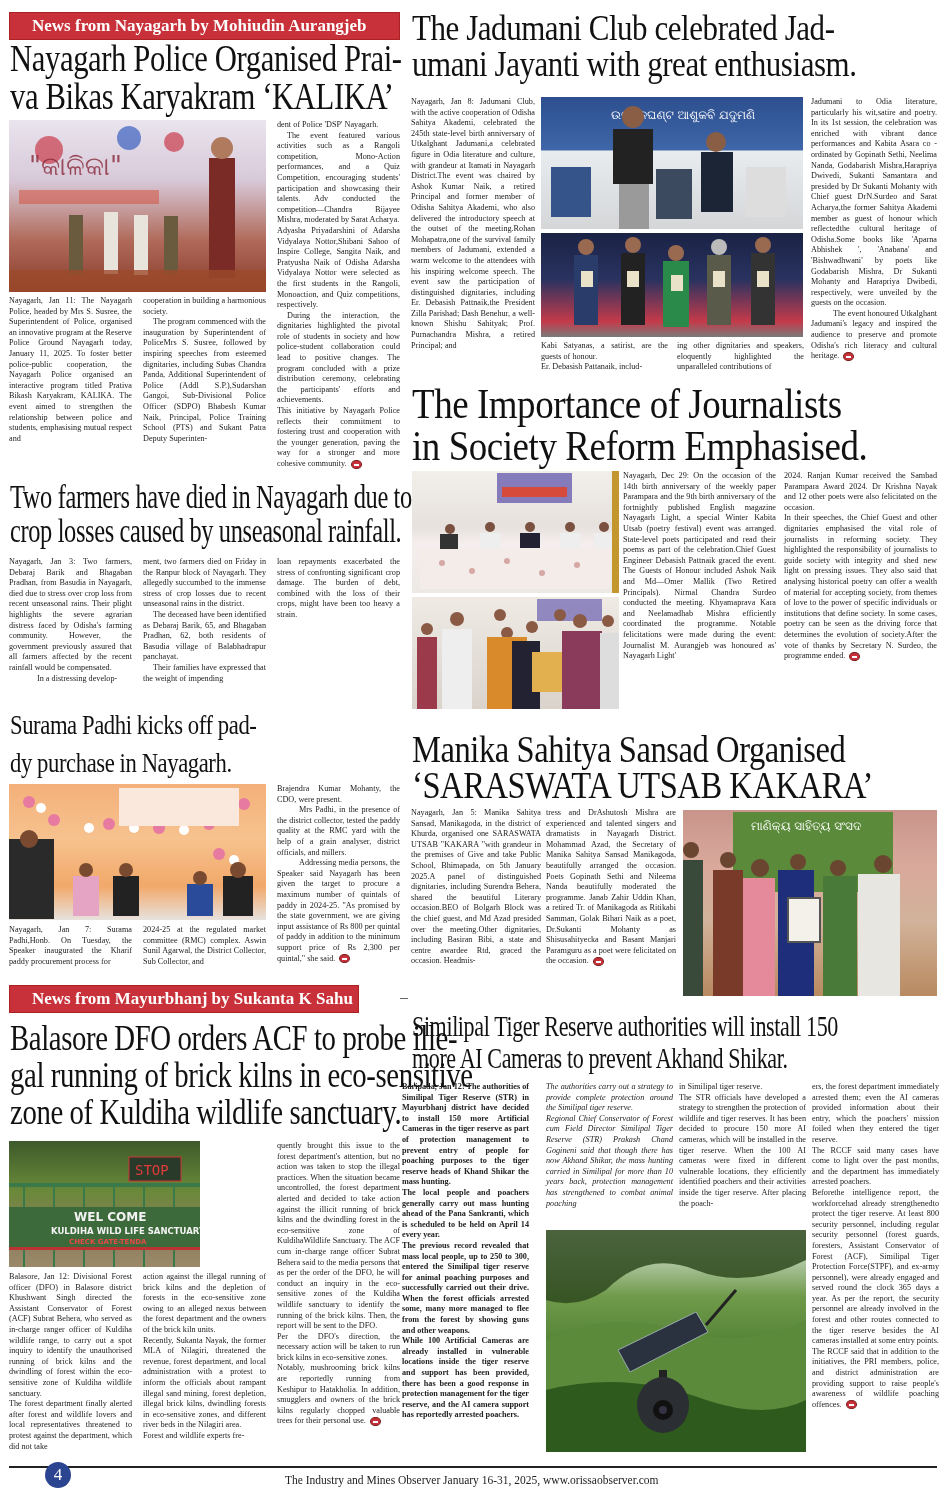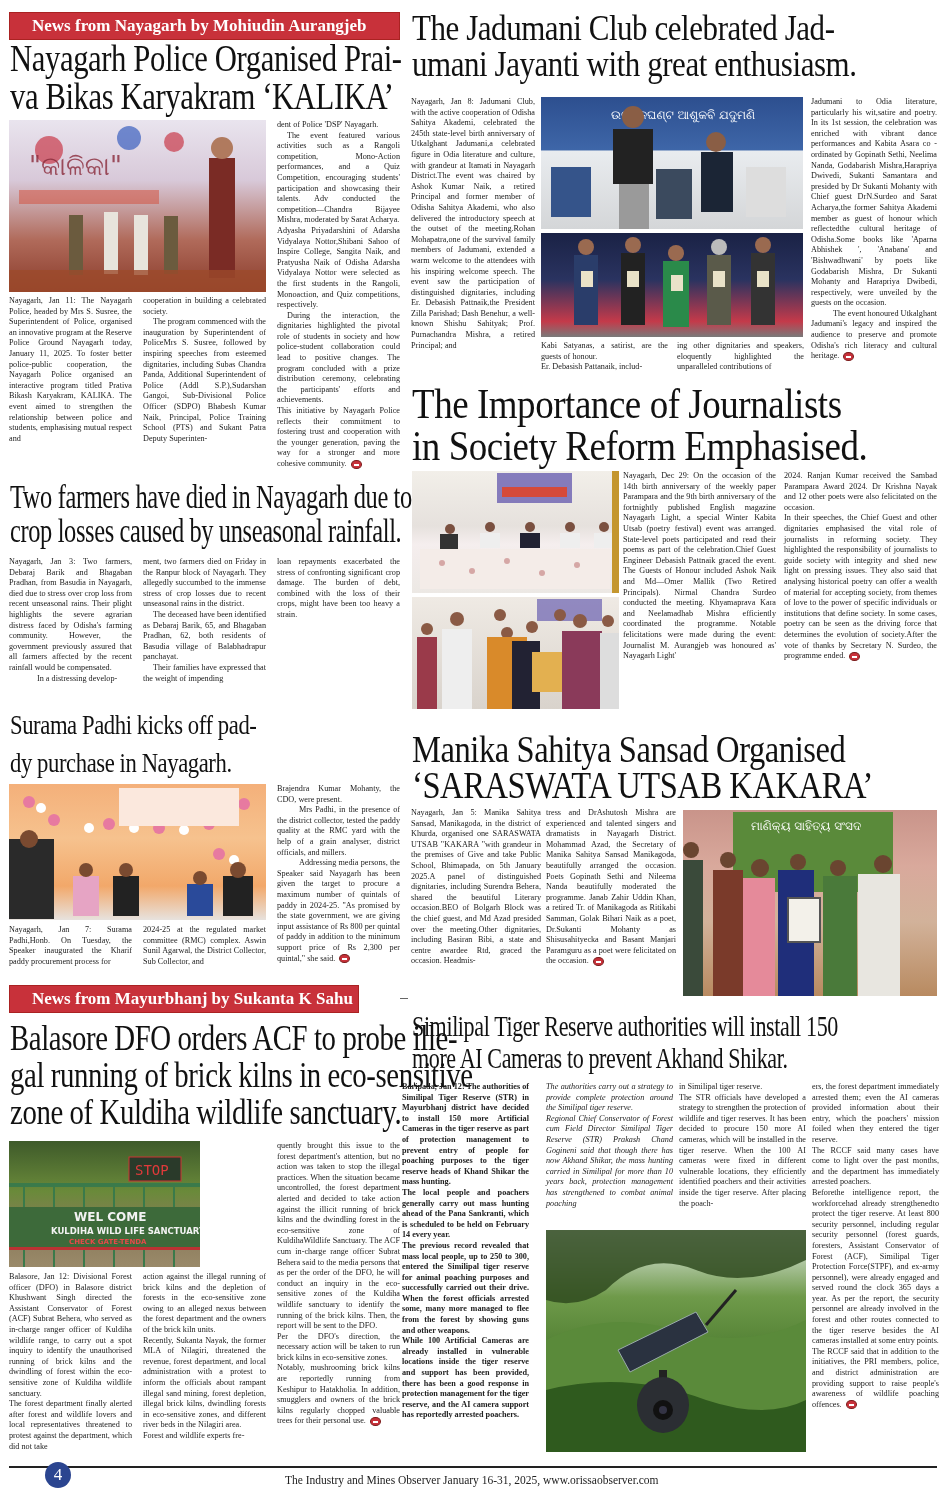--- a/index.html
+++ b/index.html
@@ -41,21 +41,21 @@
     <rect x="200" y="38" width="26" height="120" fill="#7a2b25"></rect>
     <circle cx="213" cy="28" r="11" fill="#b07a5e"></circle>
     <rect x="0" y="150" width="257" height="22" fill="#9c4a2a" opacity="0.8"></rect>
   </svg>
 </div>
 
 <div class="body-col" style="left:9px;top:296px;width:123px;">
   <p>Nayagarh, Jan 11: The Nayagarh Police, headed by Mrs S. Susree, the Superintendent of Police, organised an innovative program at the Reserve Police Ground Nayagarh today, January 11, 2025. To foster better police-public cooperation, the Nayagarh Police organised an interactive program titled Prativa Bikash Karyakram, KALIKA. The event aimed to strengthen the relationship between police and students, emphasising mutual respect and</p>
 </div>
 <div class="body-col" style="left:143px;top:296px;width:123px;">
-  <p>cooperation in building a celebrated society.</p>
+  <p>cooperation in building a harmonious society.</p>
   <p style="text-indent:10px;">The program commenced with the inauguration by Superintendent of PoliceMrs S. Susree, followed by inspiring speeches from esteemed dignitaries, including Subas Chandra Panda, Additional Superintendent of Police (Addl S.P.),Sudarshan Gangoi, Sub-Divisional Police Officer (SDPO) Bhabesh Kumar Naik, Principal, Police Training School (PTS) and Sukant Patra Deputy Superinten-</p>
 </div>
 <div class="body-col" style="left:277px;top:120px;width:123px;">
   <p>dent of Police 'DSP' Nayagarh.</p>
   <p style="text-indent:10px;">The event featured various activities such as a Rangoli competition, Mono-Action performances, and a Quiz Competition, encouraging students' participation and showcasing their talents. Adv conducted the competition—Chandra Bijayee Mishra, moderated by Sarat Acharya.</p>
   <p>Adyasha Priyadarshini of Adarsha Vidyalaya Nottor,Shibani Sahoo of Inspire College, Sangita Naik, and Pratyusha Naik of Odisha Adarsha Vidyalaya Nottor were selected as the first students in the Rangoli, Monoaction, and Quiz competitions, respectively.</p>
   <p style="text-indent:10px;">During the interaction, the dignitaries highlighted the pivotal role of students in society and how police-student collaboration could lead to positive changes. The program concluded with a prize distribution ceremony, celebrating the participants' efforts and achievements.</p>
   <p><span>This initiative by Nayagarh Police reflects their commitment to fostering trust and cooperation with the younger generation, paving the way for a stronger and more cohesive community.</span><span class="end-icon"></span></p>
 </div>
 
@@ -322,21 +322,21 @@
   <p><span>Notably, mushrooming brick kilns are reportedly running from Keshipur to Hatakholia. In addition, smugglers and owners of the brick kilns regularly chopped valuable trees for their personal use.</span><span class="end-icon"></span></p>
 </div>
 <div class="body-col" style="left:208px;top:1141px;width:62px;"></div>
 
 <div class="hl" style="left:412px;top:1010px;width:530px;font-size:29px;line-height:32px;font-weight:normal;">
   <div style="transform:scaleX(0.76);transform-origin:left;white-space:nowrap;">Similipal Tiger Reserve authorities will install 150</div>
   <div style="transform:scaleX(0.76);transform-origin:left;white-space:nowrap;">more AI Cameras to prevent Akhand Shikar.</div>
 </div>
 <div class="body-col" style="left:402px;top:1082px;width:127px;font-weight:bold;">
   <p>Baripada, Jan 12: The authorities of Similipal Tiger Reserve (STR) in Mayurbhanj district have decided to install 150 more Artificial Cameras in the tiger reserve as part of protection management to prevent entry of people for poaching purposes to the tiger reserve heads of Khand Shikar the mass hunting.</p>
-  <p>The local people and poachers generally carry out mass hunting ahead of the Pana Sankranti, which is scheduled to be held on February 14 every year.</p>
+  <p>The local people and poachers generally carry out mass hunting ahead of the Pana Sankranti, which is scheduled to be held on April 14 every year.</p>
   <p>The previous record revealed that mass local people, up to 250 to 300, entered the Similipal tiger reserve for animal poaching purposes and successfully carried out their drive. When the forest officials arrested some, many more managed to flee from the forest by showing guns and other weapons.</p>
   <p>While 100 Artificial Cameras are already installed in vulnerable locations inside the tiger reserve and support has been provided, there has been a good response in protection management for the tiger reserve, and the AI camera support has reportedly arrested poachers.</p>
 </div>
 <div class="body-col" style="left:546px;top:1082px;width:127px;font-style:italic;">
   <p>The authorities carry out a strategy to provide complete protection around the Similipal tiger reserve.</p>
   <p>Regional Chief Conservator of Forest cum Field Director Similipal Tiger Reserve (STR) Prakash Chand Gogineni said that though there has now Akhand Shikar, the mass hunting carried in Similipal for more than 10 years back, protection management has strengthened to combat animal poaching</p>
 </div>
 <div class="body-col" style="left:679px;top:1082px;width:127px;">
   <p>in Similipal tiger reserve.</p>
   <p>The STR officials have developed a strategy to strengthen the protection of wildlife and tiger reserves. It has been decided to procure 150 more AI cameras, which will be installed in the tiger reserve. When the 100 AI cameras were fixed in different vulnerable locations, they efficiently identified poachers and their activities inside the tiger reserve. After placing the poach-</p>

